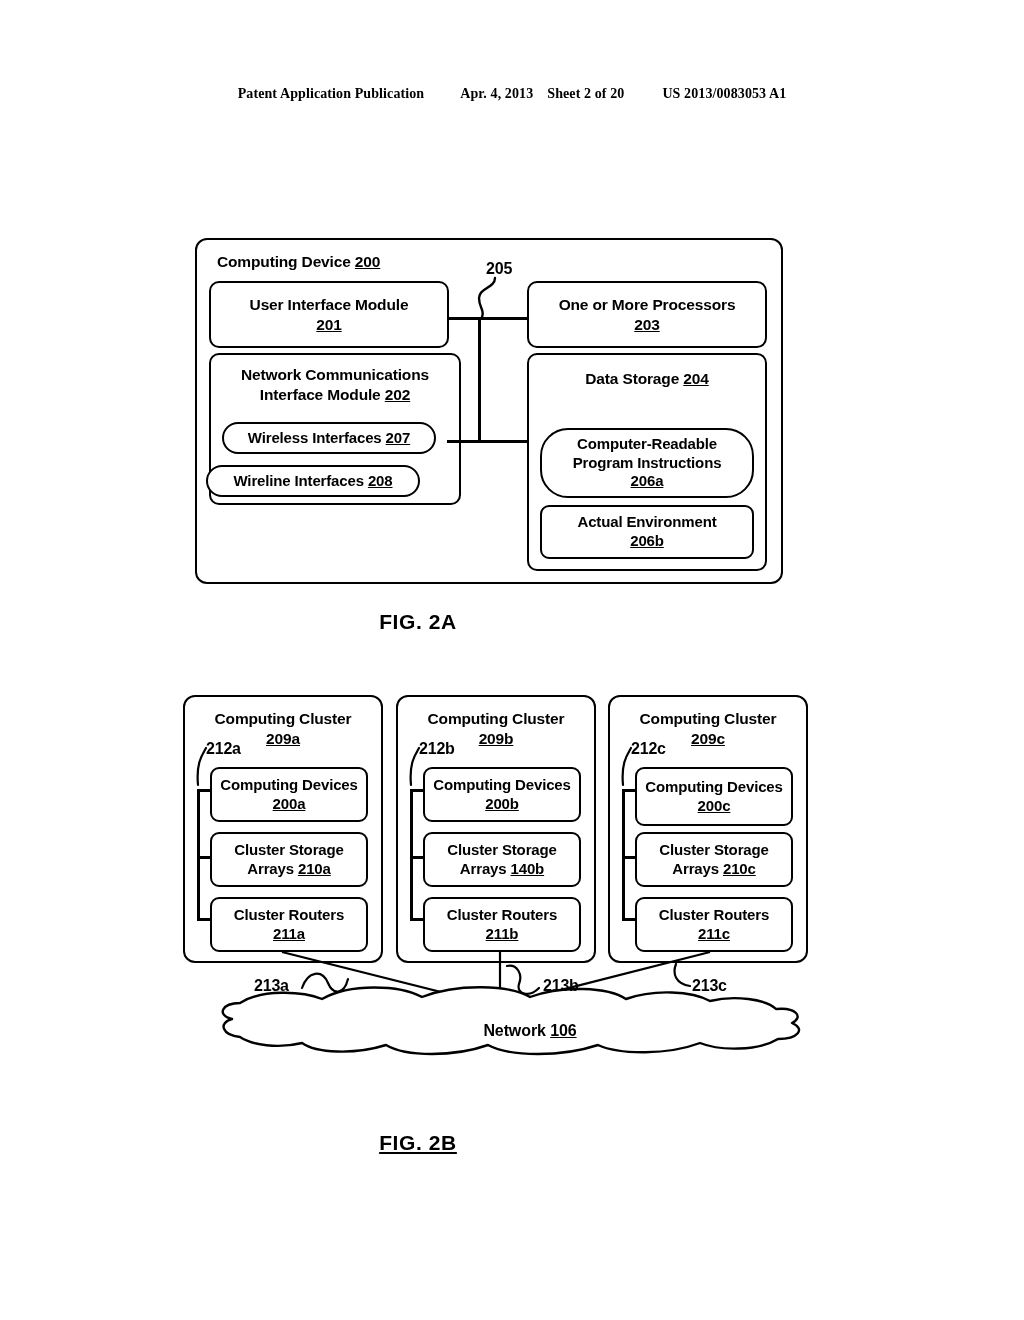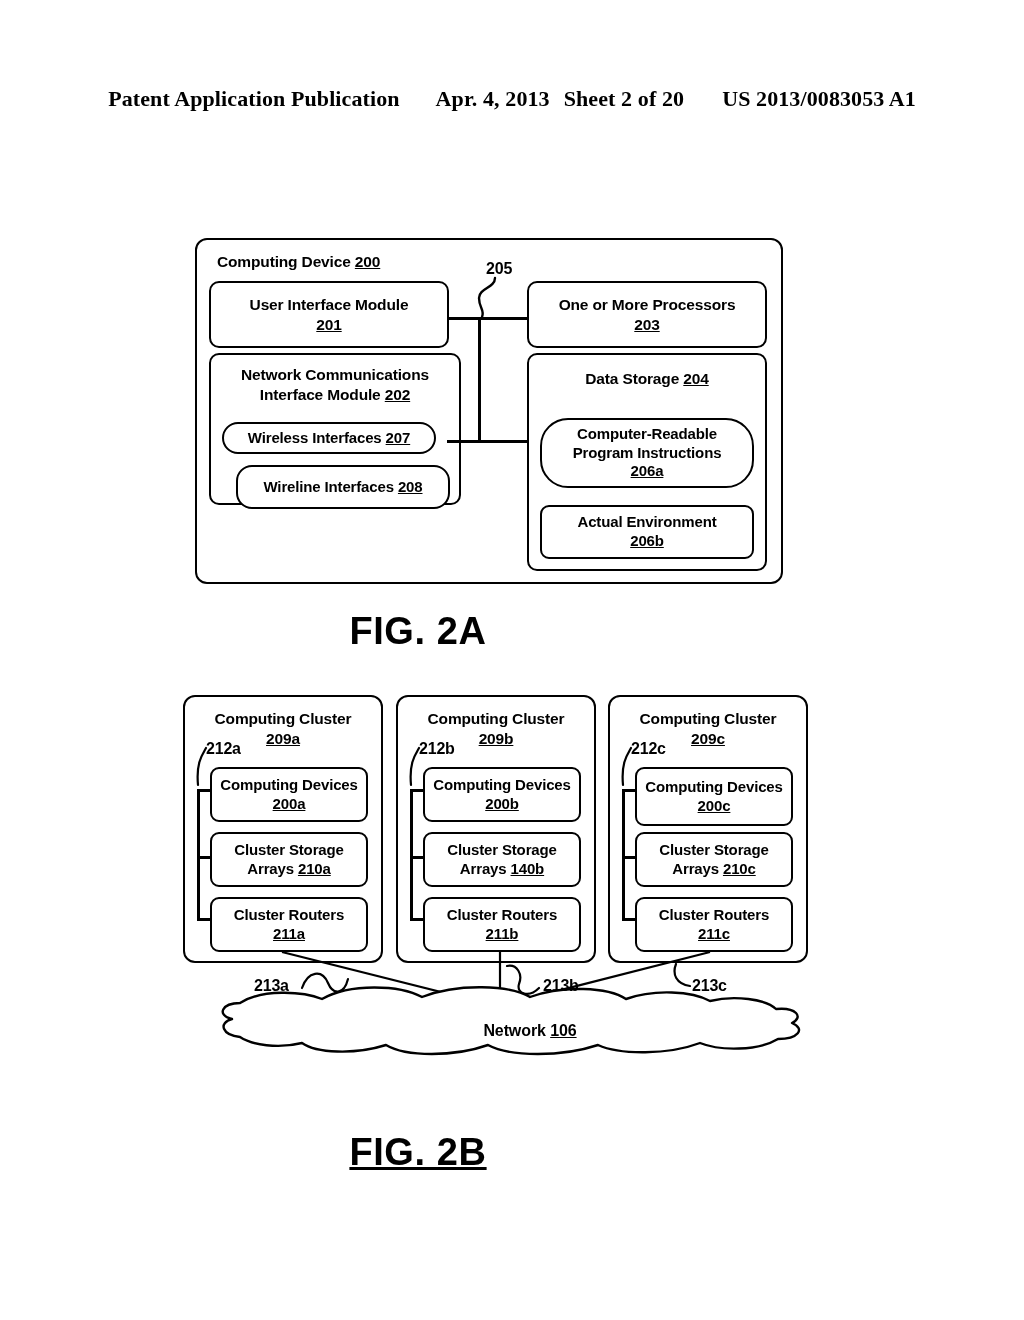--- a/index.html
+++ b/index.html
@@ -18,21 +18,21 @@
 
   
   .pub-header {
     position: absolute;
     top: 86px;
     left: 0;
     width: 1024px;
     text-align: center;
     font-family: "Liberation Serif", serif;
     font-weight: bold;
-    font-size: 22px;
+    font-size: 14px;
     letter-spacing: 0.1px;
     white-space: nowrap;
   }
   .pub-header span { display: inline-block; vertical-align: baseline; }
   .hdr-gap-a { width: 36px; }
   .hdr-gap-b { width: 14px; }
   .hdr-gap-c { width: 38px; }
 
   
   .pbox {
@@ -97,21 +97,21 @@
     white-space: nowrap;
   }
 
   
   .figcap {
     position: absolute;
     width: 836px;
     left: 0;
     text-align: center;
     font-weight: bold;
-    font-size: 38px;
+    font-size: 21px;
     letter-spacing: 0.6px;
   }
 
   svg.overlay {
     position: absolute;
     left: 0;
     top: 0;
     overflow: visible;
     pointer-events: none;
   }
@@ -148,21 +148,21 @@
 
 <div class="pbox thin" style="left:222px; top:422px; width:214px; height:32px; border-radius:16px;">
   <div class="ctr sm">
     <div>
       <span>Wireless Interfaces</span>
       <u class="refnum">207</u>
     </div>
   </div>
 </div>
 
-<div class="pbox thin" style="left:236px; top:465px; width:214px; height:44px; border-radius:16px;">
+<div class="pbox thin" style="left:206px; top:465px; width:214px; height:32px; border-radius:16px;">
   <div class="ctr sm">
     <div>
       <span>Wireline Interfaces</span>
       <u class="refnum">208</u>
     </div>
   </div>
 </div>
 
 <div class="pbox" style="left:527px; top:281px; width:240px; height:67px;">
   <div class="ctr">
@@ -173,21 +173,21 @@
   </div>
 </div>
 
 <div class="pbox" style="left:527px; top:353px; width:240px; height:218px;">
   <div class="boxlabel" style="top:14px;text-align:center;">
     <span>Data Storage</span>
     <u class="refnum">204</u>
   </div>
 </div>
 
-<div class="pbox thin" style="left:540px; top:418px; width:214px; height:70px;border-radius:28px;">
+<div class="pbox thin" style="left:540px; top:428px; width:214px; height:70px;border-radius:28px;">
   <div class="ctr sm">
     <div>
       <span>Computer-Readable Program Instructions</span><br>
       <u class="refnum">206a</u>
     </div>
   </div>
 </div>
 
 <div class="pbox thin" style="left:540px; top:505px; width:214px; height:54px;">
   <div class="ctr sm">

